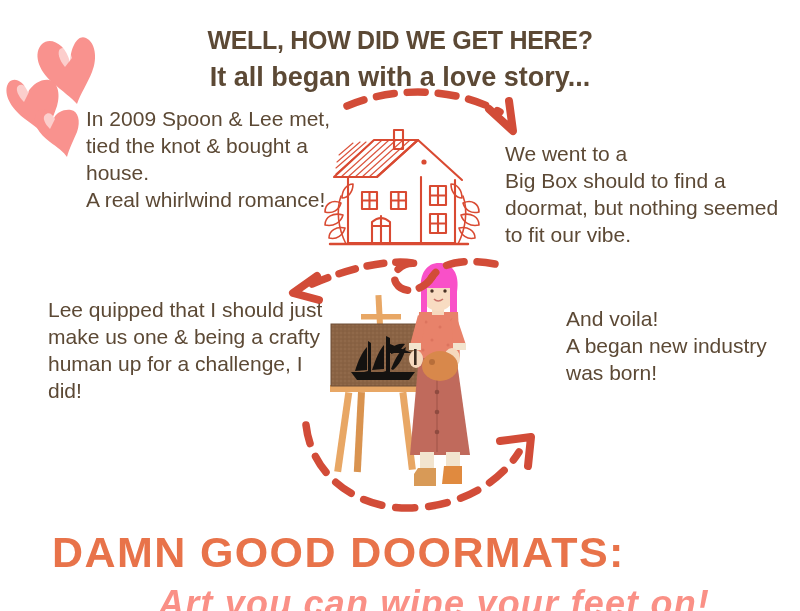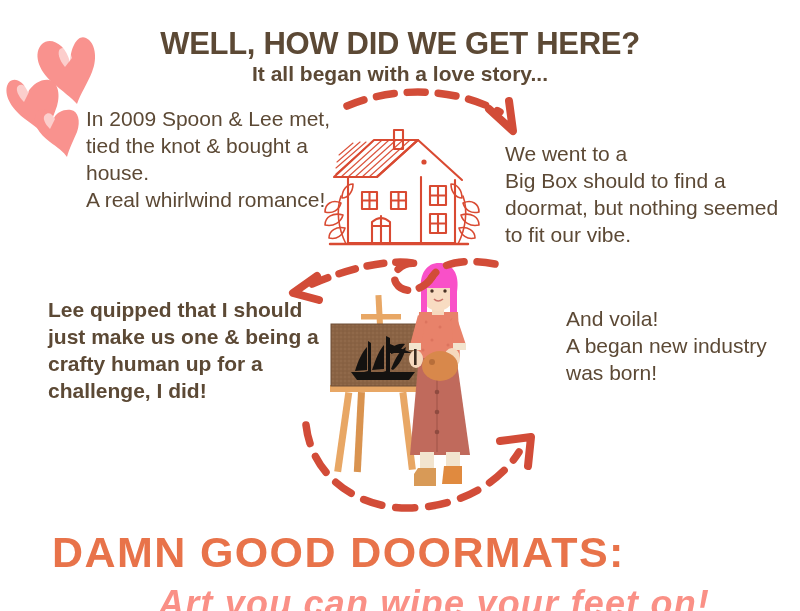--- a/index.html
+++ b/index.html
@@ -18,47 +18,47 @@
     overflow: hidden;
   }
 
   
   .headline {
     position: absolute;
     left: 0;
     top: 26px;
     width: 800px;
     text-align: center;
-    font-size: 31px;
+    font-size: 25px;
     font-weight: bold;
     letter-spacing: -0.3px;
     color: #5C4935;
   }
   .subhead {
     position: absolute;
     left: 0;
     top: 62px;
     width: 800px;
     text-align: center;
-    font-size: 21px;
+    font-size: 27px;
     font-weight: bold;
     color: #5C4935;
   }
 
   
   .story {
     position: absolute;
     color: #5C4935;
     font-size: 21px;
     line-height: 27px;
     white-space: pre-line;
   }
   #story-1 { left: 86px;  top: 105px; width: 270px; }
   #story-2 { left: 505px; top: 140px; width: 290px; }
-  #story-3 { left: 48px;  top: 296px; width: 280px; font-weight: bold; }
+  #story-3 { left: 48px;  top: 296px; width: 280px; }
   #story-4 { left: 566px; top: 305px; width: 230px; }
 
   
   .brand {
     position: absolute;
     left: 52px;
     top: 528px;
     font-size: 43px;
     font-weight: bold;
     letter-spacing: 1.4px;

